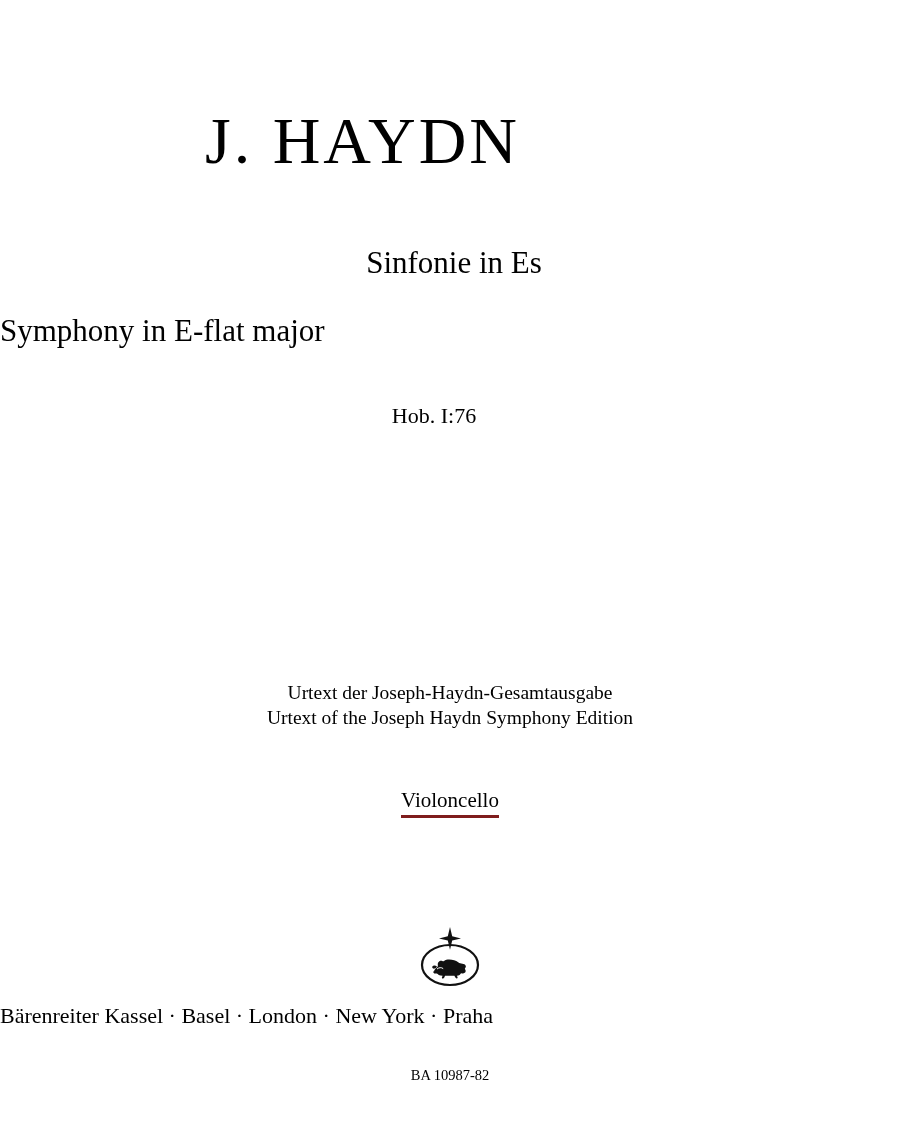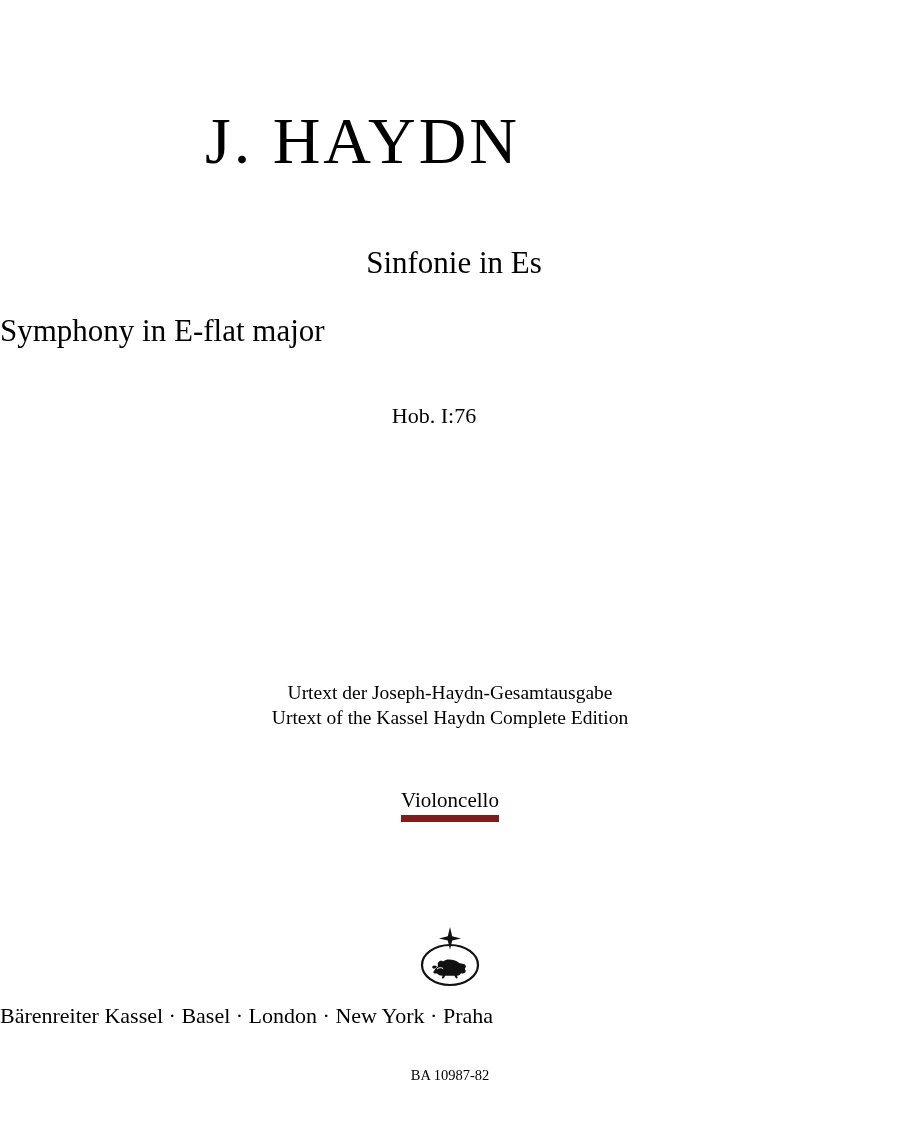--- a/index.html
+++ b/index.html
@@ -89,21 +89,21 @@
     top: 788px;
     left: 0;
     width: 900px;
     text-align: center;
   }
   .part-name {
     display: inline-block;
     font-size: 21px;
     line-height: 1.2;
     color: #000;
-    border-bottom: 7px solid #7f1d1d;
+    border-bottom: 3px solid #7f1d1d;
     padding-bottom: 2px;
   }
 
   
   .logo {
     position: absolute;
     top: 925px;
     left: 0;
     width: 900px;
     text-align: center;
@@ -141,21 +141,21 @@
   <div class="composer">J. HAYDN</div>
 
   <div class="title-de">Sinfonie in Es</div>
 
   <div class="title-en">Symphony in E-flat major</div>
 
   <div class="catalog">Hob. I:76</div>
 
   <div class="urtext">
     <div>Urtext der Joseph-Haydn-Gesamtausgabe</div>
-    <div>Urtext of the Kassel Haydn Complete Edition</div>
+    <div>Urtext of the Joseph Haydn Symphony Edition</div>
   </div>
 
   <div class="part-wrap">
     <span class="part-name">Violoncello</span>
   </div>
 
   <div class="logo">
     <svg width="86" height="62" viewBox="0 0 86 62">
 
       <g fill="#111">

